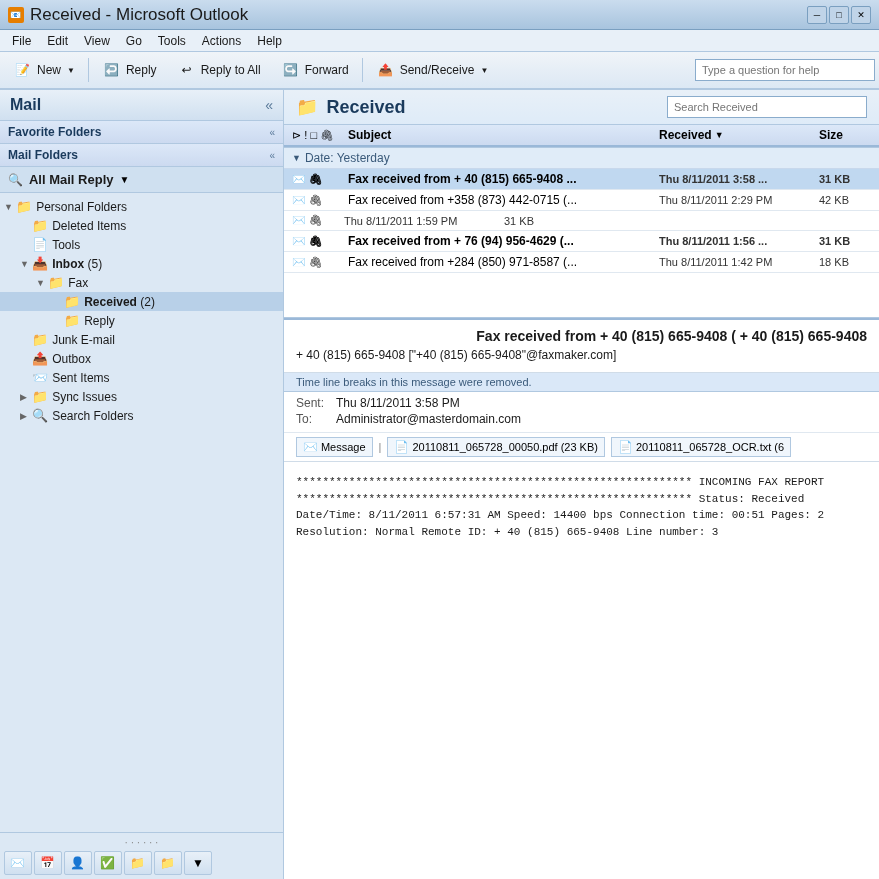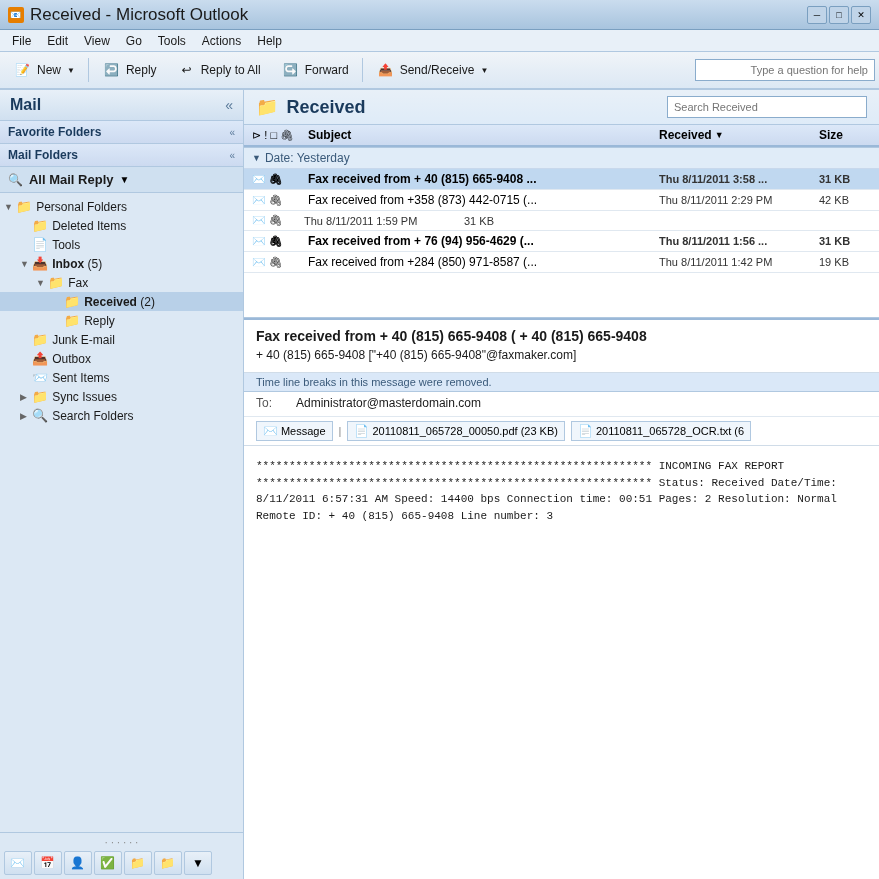--- a/index.html
+++ b/index.html
@@ -17,27 +17,27 @@
     .menu-item { padding: 2px 8px; font-size: 12px; cursor: pointer; color: #1a1a1a; }
 
     
     #toolbar { background: linear-gradient(to bottom, #f0f4f8, #dce8f4); height: 38px; display: flex; align-items: center; padding: 0 4px; border-bottom: 2px solid #b0c8e0; gap: 2px; }
     .toolbar-btn { display: flex; align-items: center; gap: 4px; padding: 3px 8px; background: transparent; border: 1px solid transparent; border-radius: 3px; cursor: pointer; font-size: 12px; color: #1a1a1a; height: 30px; }
     .toolbar-sep { width: 1px; height: 24px; background: #b0c8e0; margin: 0 2px; }
     .toolbar-dropdown { display: flex; align-items: center; }
     .toolbar-dropdown .arrow { font-size: 8px; margin-left: 2px; }
     .btn-icon { width: 20px; height: 20px; display: flex; align-items: center; justify-content: center; }
     #help-search { margin-left: auto; display: flex; align-items: center; }
-    #help-search input { width: 180px; height: 22px; border: 1px solid #8aaccc; padding: 2px 6px; font-size: 11px; background: white; color: #888; text-align: right; }
+    #help-search input { width: 180px; height: 22px; border: 1px solid #8aaccc; padding: 2px 6px; font-size: 11px; background: white; color: #888; }
 
     
     #main { display: flex; height: calc(879px - 90px); }
 
     
-    #sidebar { width: 244px; background: #dce8f4; border-right: 1px solid #b0c8e0; display: flex; flex-direction: column; }
+    #sidebar { width: 284px; background: #dce8f4; border-right: 1px solid #b0c8e0; display: flex; flex-direction: column; }
     #sidebar-header { background: linear-gradient(to bottom, #e8f0f8, #d0e0f0); padding: 6px 10px; display: flex; align-items: center; justify-content: space-between; border-bottom: 1px solid #b0c8e0; }
     #sidebar-header .header-title { font-size: 16px; font-weight: bold; color: #1a3a5c; }
     #sidebar-header .expand-btn { font-size: 14px; color: #5a7a9a; cursor: pointer; }
 
     .sidebar-section { border-bottom: 1px solid #b0c8e0; }
     .sidebar-section-header { background: linear-gradient(to bottom, #dce8f8, #ccdaf0); padding: 4px 8px; display: flex; align-items: center; justify-content: space-between; cursor: pointer; }
     .sidebar-section-header .sec-title { font-size: 12px; font-weight: bold; color: #1a3a5c; }
     .sidebar-section-header .sec-arrow { font-size: 10px; color: #5a7a9a; }
 
     .all-mail-row { display: flex; align-items: center; padding: 5px 8px; background: #cfe0f0; border-bottom: 1px solid #b0c8e0; cursor: pointer; }
@@ -84,21 +84,21 @@
     .email-row.bold { font-weight: bold; }
     .email-row.bold .email-subject { font-weight: bold; }
     .row-icons { width: 60px; display: flex; align-items: center; gap: 2px; padding-left: 8px; font-size: 11px; }
     .email-subject { flex: 1; font-size: 12px; overflow: hidden; text-overflow: ellipsis; white-space: nowrap; padding-left: 4px; }
     .email-received { width: 160px; font-size: 11px; color: #333; }
     .email-size { width: 60px; font-size: 11px; color: #333; }
 
     
     #reading-pane { flex: 1; display: flex; flex-direction: column; border-top: 2px solid #9ab8d8; overflow: hidden; }
     #msg-header { background: white; padding: 8px 12px; border-bottom: 1px solid #d0dce8; }
-    #msg-subject { font-size: 14px; font-weight: bold; color: #1a1a1a; margin-bottom: 4px; }
+    #msg-subject { font-size: 14px; font-weight: bold; color: #1a1a1a; margin-bottom: 4px; text-align: right; }
     #msg-from { font-size: 12px; color: #1a1a1a; margin-bottom: 2px; }
     #msg-info-bar { background: #dae8f8; padding: 3px 12px; border-bottom: 1px solid #b0c8e0; font-size: 11px; color: #3a5a7a; }
     #msg-meta { padding: 4px 12px; font-size: 12px; border-bottom: 1px solid #e0e8f0; }
     #msg-meta .meta-row { display: flex; margin-bottom: 2px; }
     #msg-meta .meta-label { width: 40px; color: #555; }
     #msg-meta .meta-value { color: #1a1a1a; }
     #attachments { display: flex; align-items: center; padding: 4px 12px; border-bottom: 1px solid #d0dce8; gap: 6px; flex-wrap: wrap; }
     .attachment { display: flex; align-items: center; gap: 3px; border: 1px solid #b0c8e0; padding: 2px 6px; background: #f0f6fc; font-size: 11px; cursor: pointer; }
     .attach-icon { font-size: 12px; }
     #msg-body { flex: 1; padding: 12px; overflow-y: auto; font-family: 'Courier New', Courier, monospace; font-size: 11px; line-height: 1.5; background: white; color: #1a1a1a; }
@@ -336,31 +336,35 @@
         <div class="row-icons">✉️ 🖇</div>
         <div class="email-subject">Fax received from + 76 (94) 956-4629 (...</div>
         <div class="email-received">Thu 8/11/2011 1:56 ...</div>
         <div class="email-size">31 KB</div>
       </div>
 
       <div class="email-row">
         <div class="row-icons">✉️ 🖇</div>
         <div class="email-subject">Fax received from +284 (850) 971-8587 (...</div>
         <div class="email-received">Thu 8/11/2011 1:42 PM</div>
-        <div class="email-size">19 KB</div>
+        <div class="email-size">18 KB</div>
       </div>
     </div>
 
     <div id="reading-pane">
       <div id="msg-header">
         <div id="msg-subject">Fax received from + 40 (815) 665-9408 ( + 40 (815) 665-9408</div>
         <div id="msg-from">+ 40 (815) 665-9408 ["+40 (815) 665-9408"@faxmaker.com]</div>
       </div>
       <div id="msg-info-bar">Time line breaks in this message were removed.</div>
       <div id="msg-meta">
+        <div class="meta-row">
+          <span class="meta-label">Sent:</span>
+          <span class="meta-value">Thu 8/11/2011 3:58 PM</span>
+        </div>
         <div class="meta-row">
           <span class="meta-label">To:</span>
           <span class="meta-value">Administrator@masterdomain.com</span>
         </div>
       </div>
       <div id="attachments">
         <div class="attachment">
           <span class="attach-icon">✉️</span>
           <span>Message</span>
         </div>

